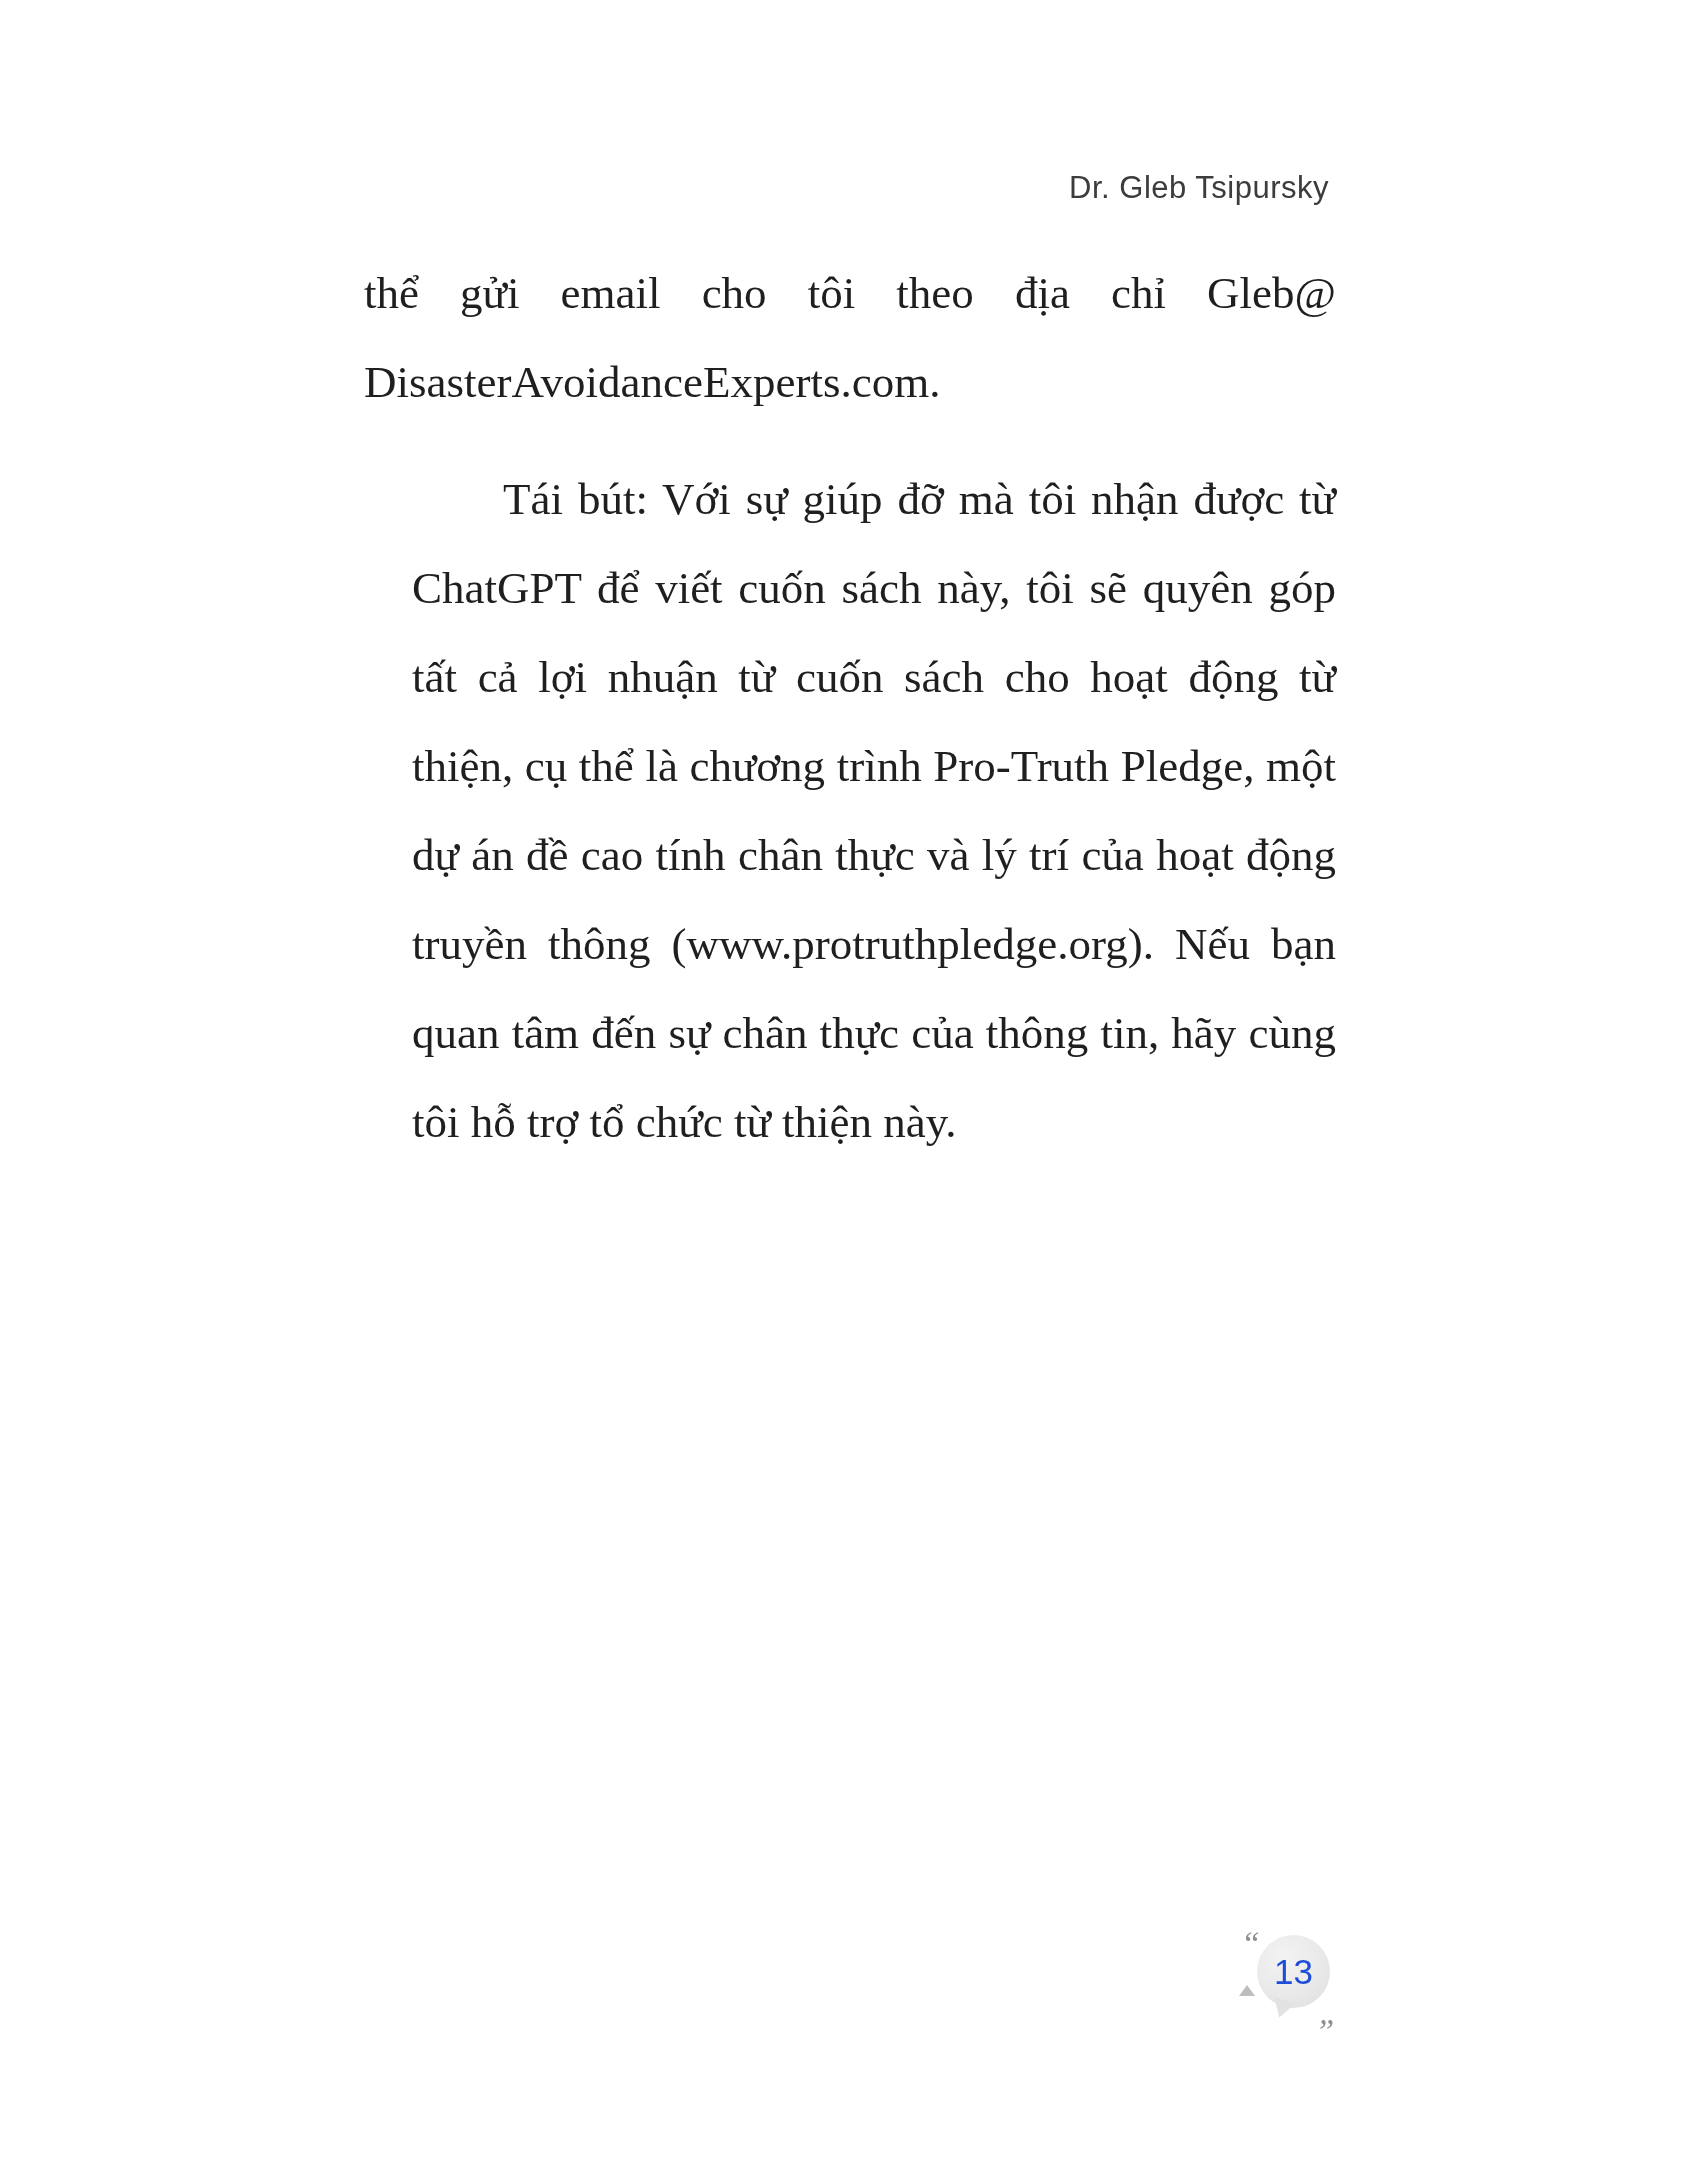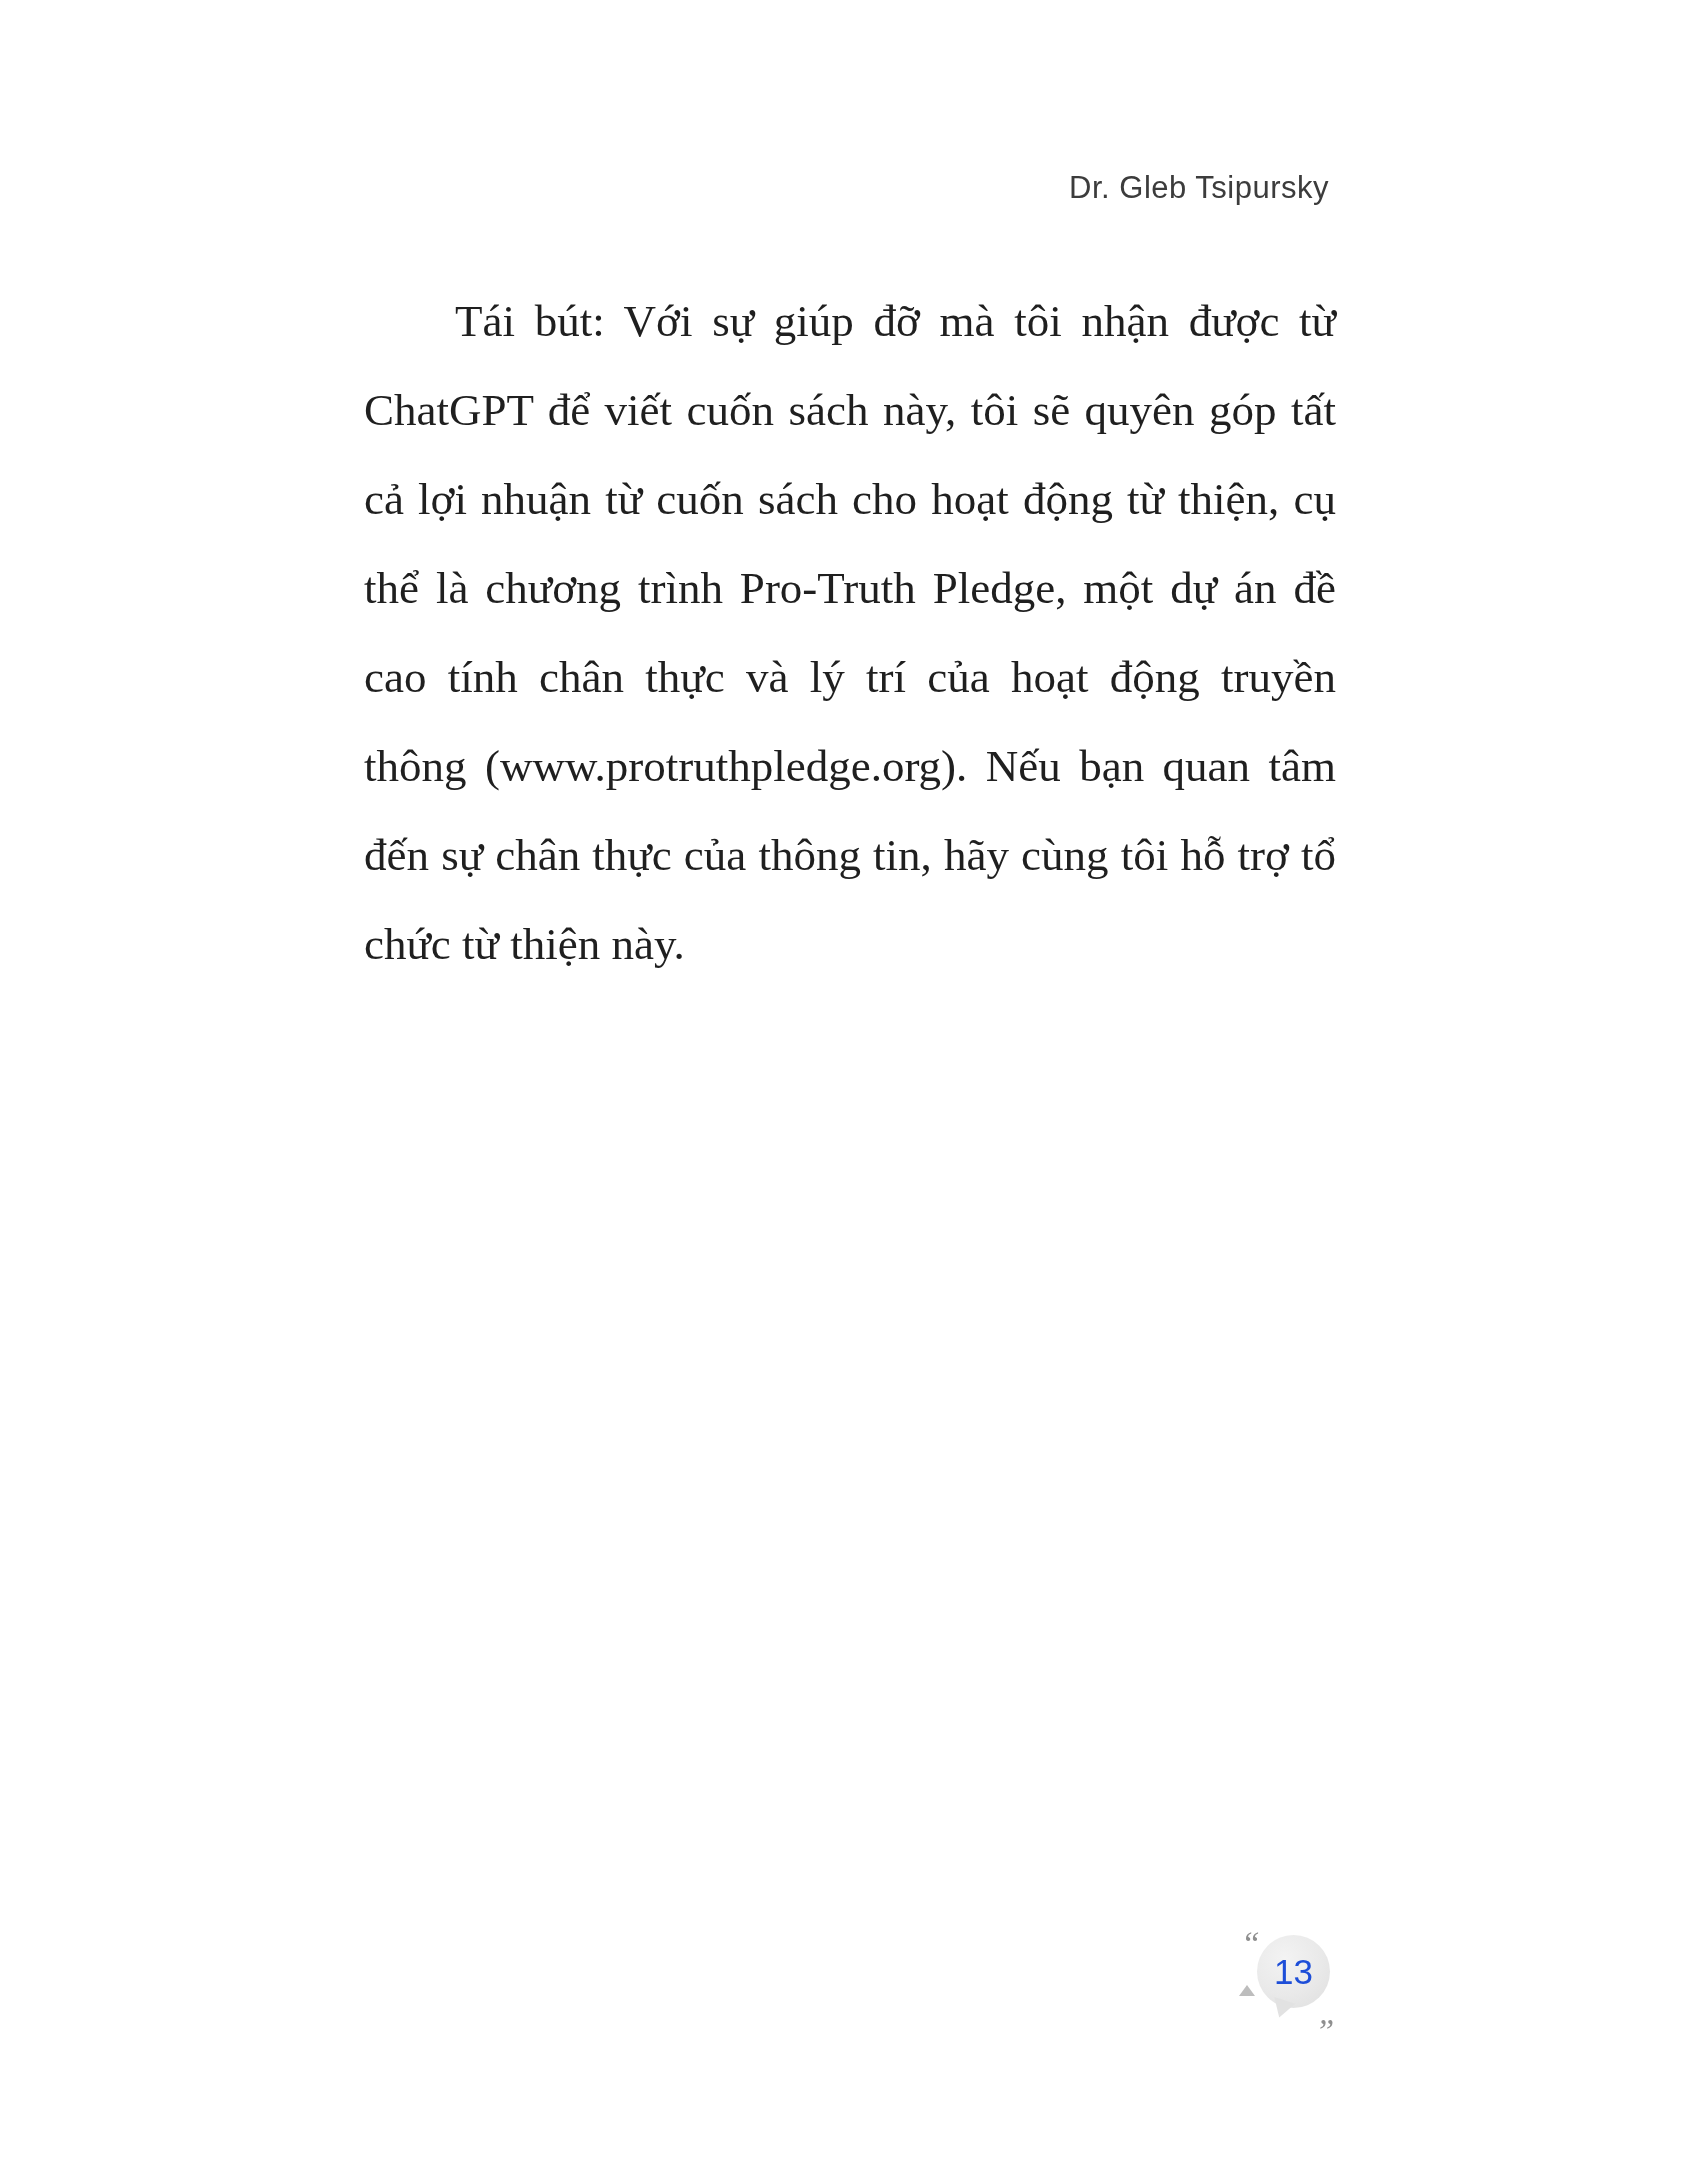--- a/index.html
+++ b/index.html
@@ -41,20 +41,21 @@
     text-align: justify;
     text-justify: inter-word;
   }
   .text-block p {
     margin: 0;
     padding: 0;
   }
   .text-block p.indented {
     margin-top: 28px;
     text-indent: 91px;
+    margin-left: 48px;
   }
 
   
   .page-bubble {
     position: absolute;
     left: 1257px;
     top: 1935px;
     width: 73px;
     height: 73px;
   }
@@ -113,20 +114,21 @@
   }
 </style>
 </head>
 <body>
 
 <div class="page">
 
   <div class="running-header">Dr. Gleb Tsipursky</div>
 
   <div class="text-block">
+    <p class="flush">thể gửi email cho tôi theo địa chỉ Gleb@ DisasterAvoidanceExperts.com.</p>
     <p class="indented">Tái bút: Với sự giúp đỡ mà tôi nhận được từ ChatGPT để viết cuốn sách này, tôi sẽ quyên góp tất cả lợi nhuận từ cuốn sách cho hoạt động từ thiện, cụ thể là chương trình Pro-Truth Pledge, một dự án đề cao tính chân thực và lý trí của hoạt động truyền thông (www.protruthpledge.org). Nếu bạn quan tâm đến sự chân thực của thông tin, hãy cùng tôi hỗ trợ tổ chức từ thiện này.</p>
   </div>
 
   <div class="page-bubble">
     <span class="quote top-left">“</span>
     <span class="mini-triangle"></span>
     <span class="circle"></span>
     <span class="tail"></span>
     <span class="num">13</span>
     <span class="quote bottom-right">„</span>

